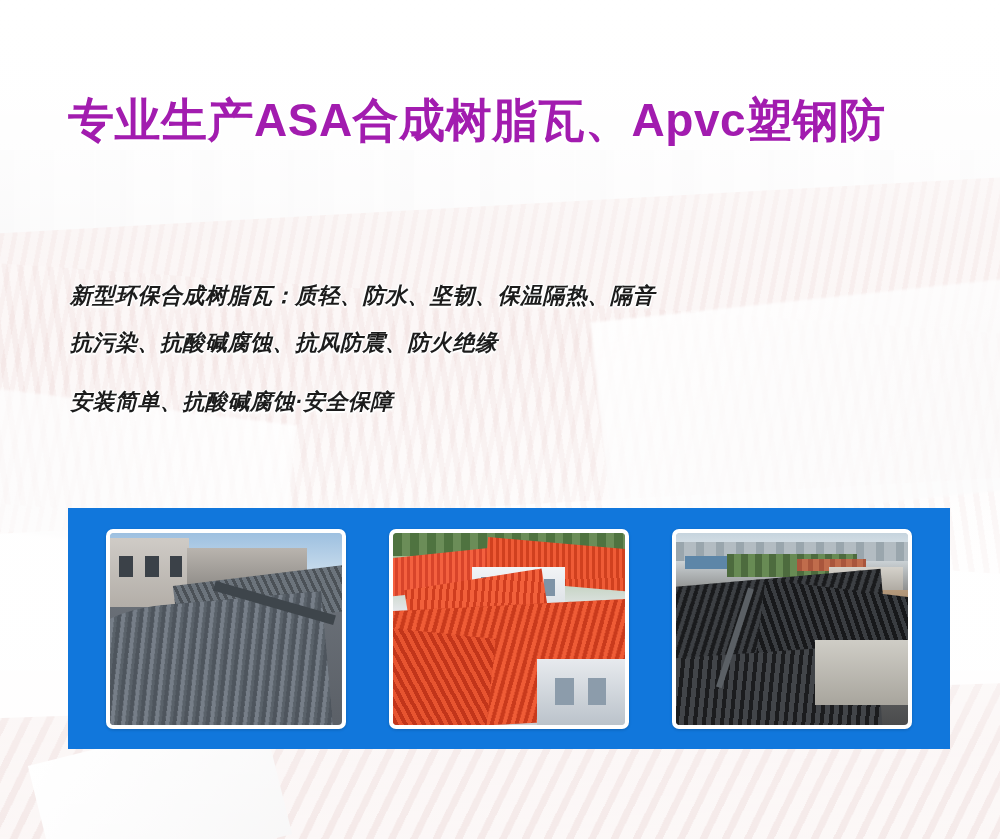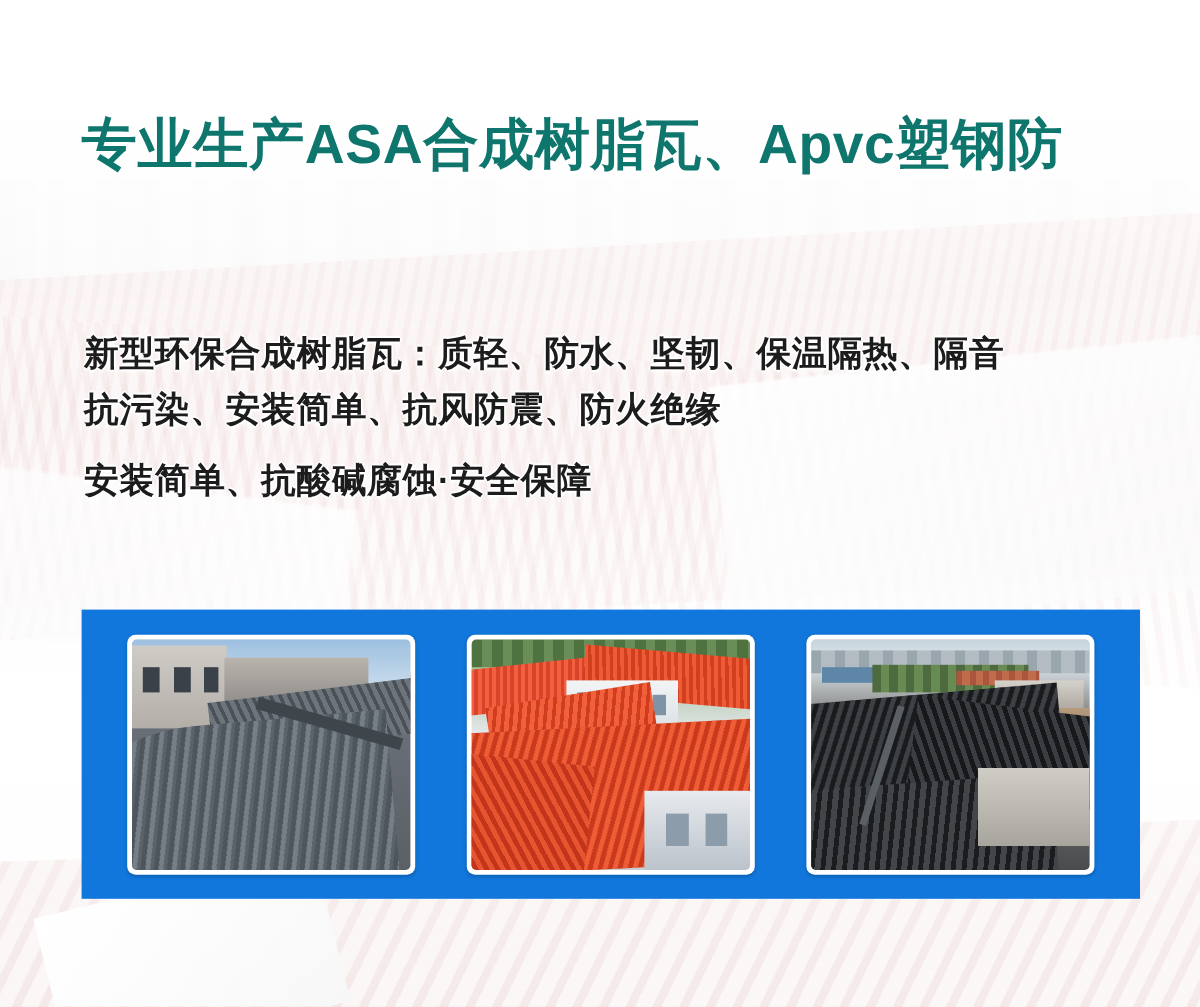--- a/index.html
+++ b/index.html
@@ -94,38 +94,39 @@
       rgba(255,255,255,.74) 88%,
       rgba(255,255,255,.68) 100%);
   }
 
   
   .content{ position:relative; z-index:2; }
 
   .headline{
     position:absolute; left:68px; top:92px; width:880px;
     font-size:46px; font-weight:bold; line-height:57px;
-    color:#0f766e; letter-spacing:.5px; white-space:nowrap;
+    color:#a21caf; letter-spacing:.5px; white-space:nowrap;
     text-shadow:
        2px 0 0 #ffffff, -2px 0 0 #ffffff, 0 2px 0 #ffffff, 0 -2px 0 #ffffff,
        2px 2px 0 #ffffff, -2px 2px 0 #ffffff, 2px -2px 0 #ffffff, -2px -2px 0 #ffffff,
        3px 3px 5px rgba(255,255,255,.85);
   }
   .headline .l2{ display:block; }
 
   .subhead{
     position:absolute; left:70px; top:272px; width:900px;
     color:#1c1c1c; font-weight:bold;
   }
   .sub-line{
-    font-size:29px; line-height:47px; white-space:nowrap; letter-spacing:.5px;
+    font-size:22px; line-height:47px; white-space:nowrap; letter-spacing:.5px;
     text-shadow:
       1.5px 0 0 rgba(255,255,255,.95), -1.5px 0 0 rgba(255,255,255,.95),
       0 1.5px 0 rgba(255,255,255,.95), 0 -1.5px 0 rgba(255,255,255,.95),
       0 2px 4px rgba(255,255,255,.9);
+    font-style: italic;
   }
   .sub-line.third{ margin-top:12px; }
 
   
   .gallery{
     position:absolute; left:68px; top:508px; width:882px; height:241px;
     background:#1177dc;
     display:flex; align-items:center; justify-content:space-between;
     padding:0 38px;
   }
@@ -249,21 +250,21 @@
 </div>
 
 <div class="content">
 
   <div class="headline">
     <span>专业生产ASA合成树脂瓦、Apvc塑钢防</span>
   </div>
 
   <div class="subhead">
     <div class="sub-line">新型环保合成树脂瓦：质轻、防水、坚韧、保温隔热、隔音</div>
-    <div class="sub-line">抗污染、安装简单、抗风防震、防火绝缘</div>
+    <div class="sub-line">抗污染、抗酸碱腐蚀、抗风防震、防火绝缘</div>
     <div class="sub-line third">安装简单、抗酸碱腐蚀·安全保障</div>
   </div>
 
   <div class="gallery">
 
     <div class="photo-frame">
       <div class="photo p1">
         <div class="sky"></div>
         <div class="bldgL"></div>
         <div class="win w1"></div>

